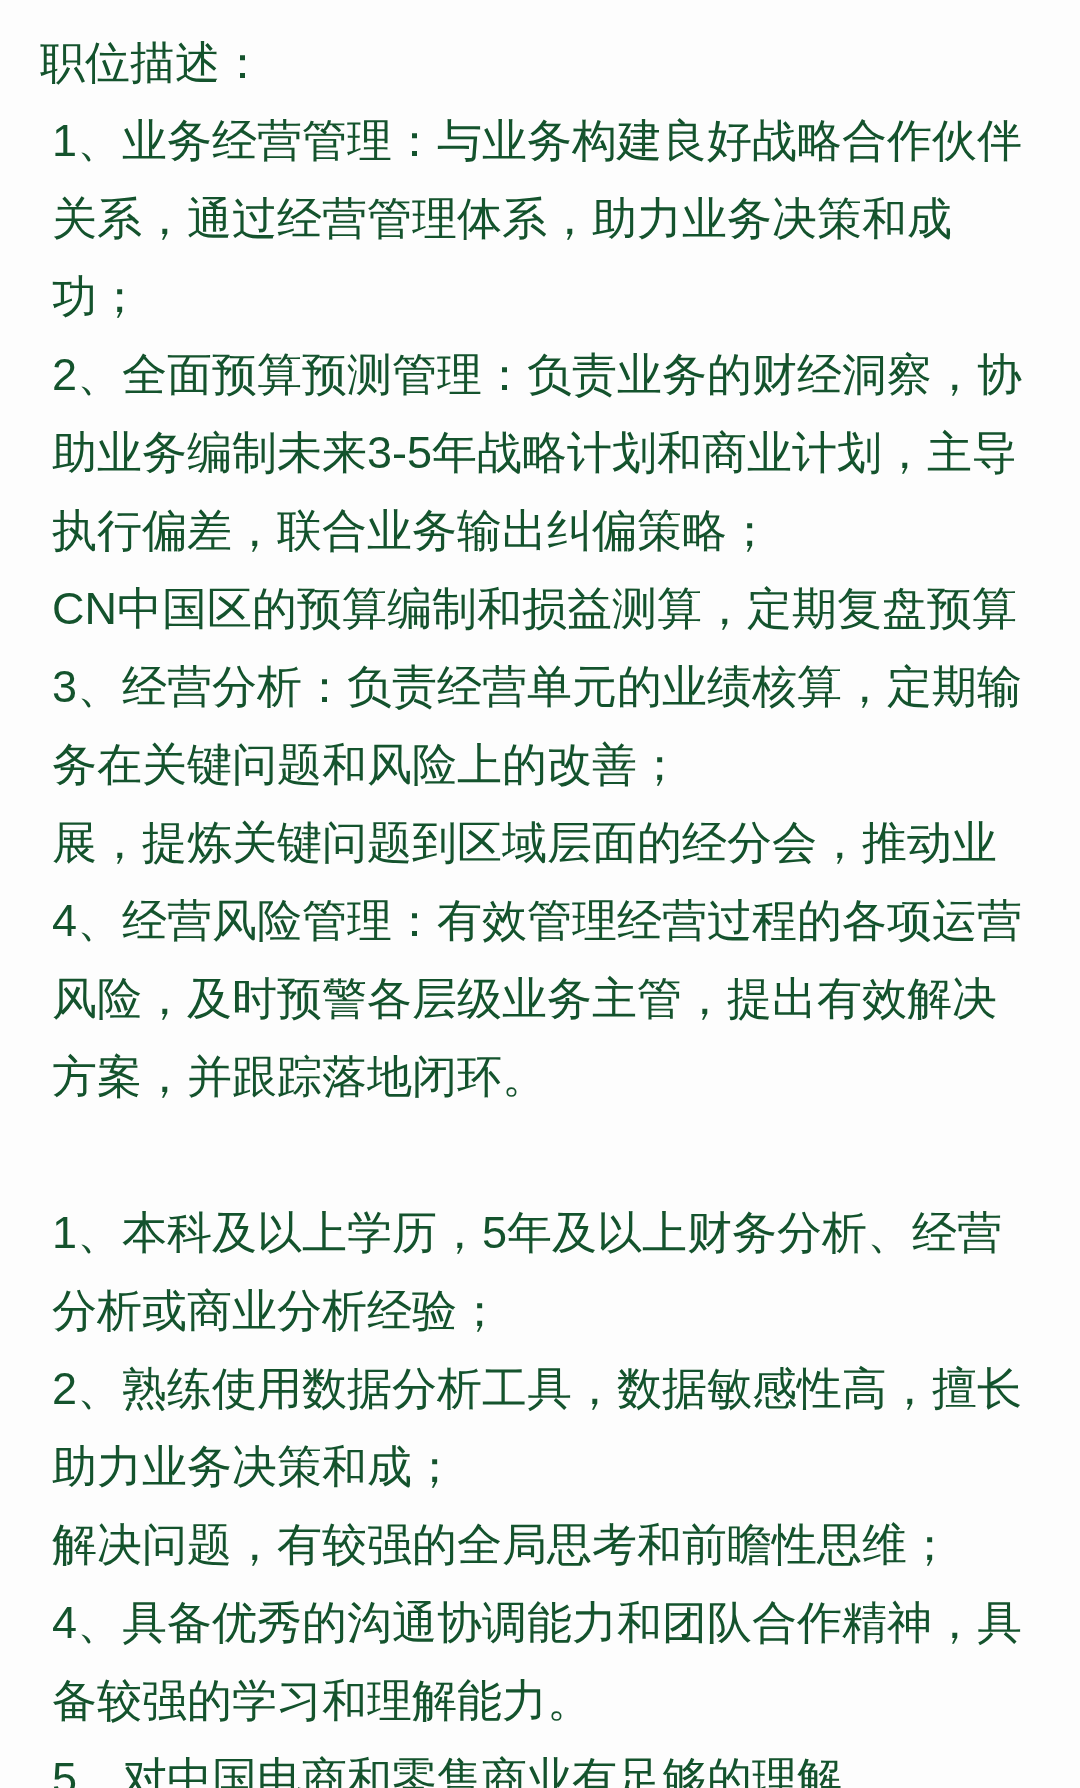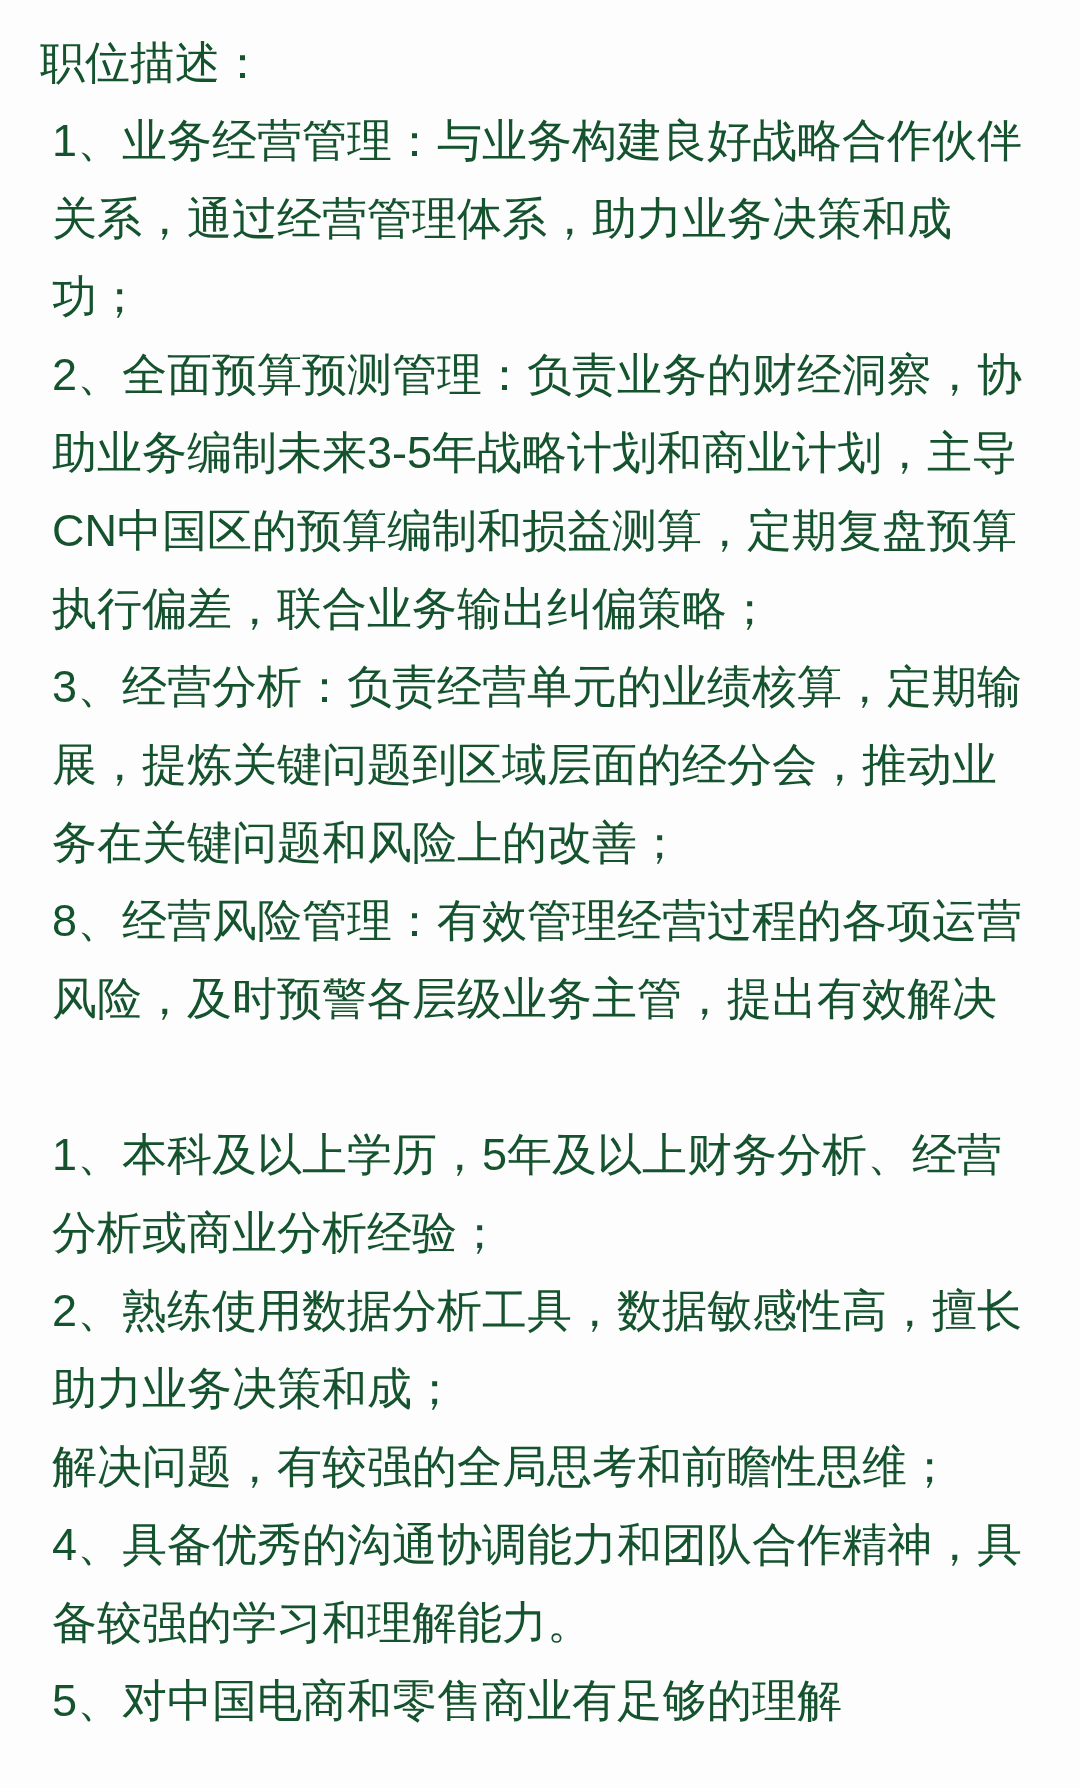--- a/index.html
+++ b/index.html
@@ -43,27 +43,28 @@
 
 <main class="doc" style="color: #14532d;">
 
   <section>
     <h2 class="heading">职位描述：</h2>
     <div class="line">1、业务经营管理：与业务构建良好战略合作伙伴</div>
     <div class="line">关系，通过经营管理体系，助力业务决策和成</div>
     <div class="line">功；</div>
     <div class="line">2、全面预算预测管理：负责业务的财经洞察，协</div>
     <div class="line">助业务编制未来3-5年战略计划和商业计划，主导</div>
+    <div class="line">执行偏差，联合业务输出纠偏策略；</div>
     <div class="line">CN中国区的预算编制和损益测算，定期复盘预算</div>
-    <div class="line">执行偏差，联合业务输出纠偏策略；</div>
     <div class="line">3、经营分析：负责经营单元的业绩核算，定期输</div>
+    <div class="line">务在关键问题和风险上的改善；</div>
     <div class="line">展，提炼关键问题到区域层面的经分会，推动业</div>
-    <div class="line">务在关键问题和风险上的改善；</div>
-    <div class="line">8、经营风险管理：有效管理经营过程的各项运营</div>
+    <div class="line">4、经营风险管理：有效管理经营过程的各项运营</div>
     <div class="line">风险，及时预警各层级业务主管，提出有效解决</div>
+    <div class="line">方案，并跟踪落地闭环。</div>
   </section>
 
   <div class="blank-line"></div>
 
   <section>
     <div class="line">1、本科及以上学历，5年及以上财务分析、经营</div>
     <div class="line">分析或商业分析经验；</div>
     <div class="line">2、熟练使用数据分析工具，数据敏感性高，擅长</div>
     <div class="line">助力业务决策和成；</div>
     <div class="line">解决问题，有较强的全局思考和前瞻性思维；</div>

